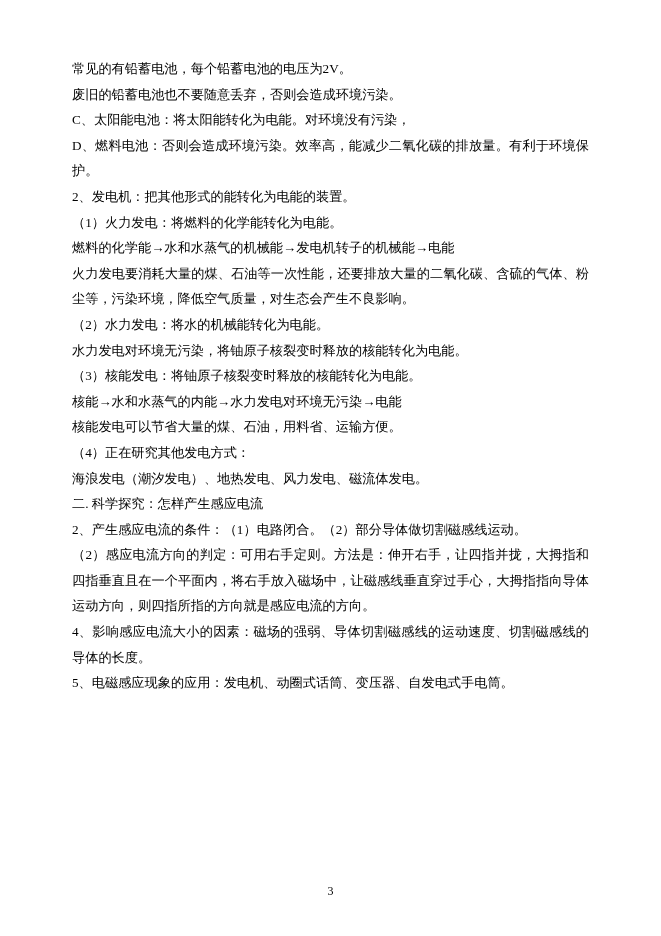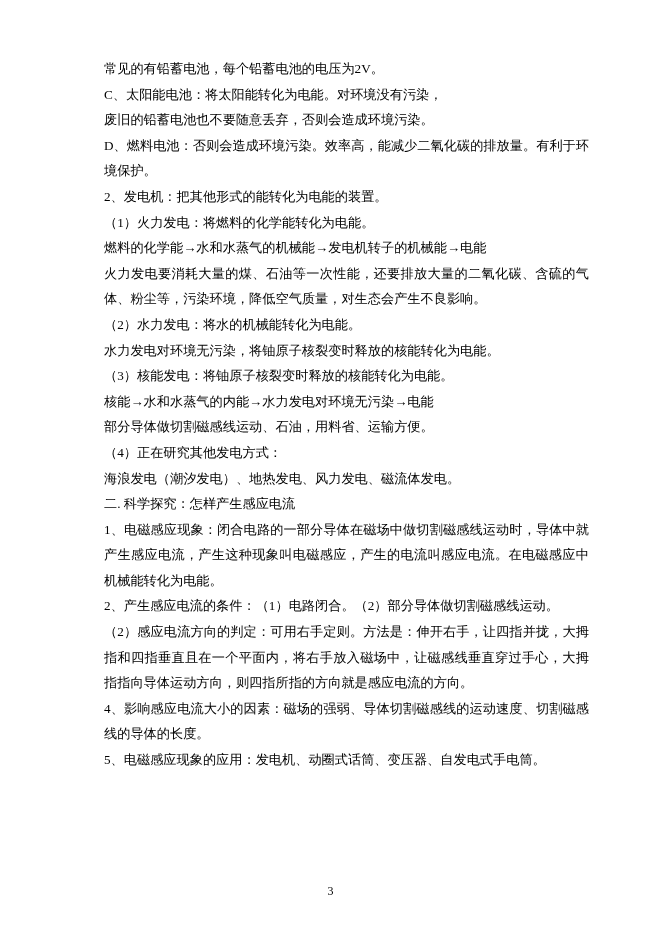--- a/index.html
+++ b/index.html
@@ -15,21 +15,21 @@
     position: relative;
     overflow: hidden;
   }
   .page {
     position: absolute;
     left: 0;
     top: 0;
     width: 661px;
     height: 936px;
     box-sizing: border-box;
-    padding: 56px 72px 0 104px;
+    padding: 56px 72px 0 72px;
   }
   .doc-body {
     font-size: 13.2px;
     line-height: 25.6px;
   }
   .para {
     margin: 0;
     text-align: justify;
     text-justify: inter-ideograph;
     white-space: normal;
@@ -47,35 +47,34 @@
     font-family: "Liberation Serif", "DejaVu Serif", serif;
     color: #000000;
   }
 </style>
 </head>
 <body>
 
 <div class="page">
   <div class="doc-body">
     <p class="para indent-1">常见的有铅蓄电池，每个铅蓄电池的电压为2V。</p>
+    <p class="para indent-1">废旧的铅蓄电池也不要随意丢弃，否则会造成环境污染。</p>
     <p class="para indent-1">C、太阳能电池：将太阳能转化为电能。对环境没有污染，</p>
-    <p class="para indent-1">废旧的铅蓄电池也不要随意丢弃，否则会造成环境污染。</p>
     <p class="para indent-1">D、燃料电池：否则会造成环境污染。效率高，能减少二氧化碳的排放量。有利于环境保护。</p>
     <p class="para indent-1">2、发电机：把其他形式的能转化为电能的装置。</p>
     <p class="para indent-1">（1）火力发电：将燃料的化学能转化为电能。</p>
     <p class="para indent-1">燃料的化学能→水和水蒸气的机械能→发电机转子的机械能→电能</p>
     <p class="para indent-1">火力发电要消耗大量的煤、石油等一次性能，还要排放大量的二氧化碳、含硫的气体、粉尘等，污染环境，降低空气质量，对生态会产生不良影响。</p>
     <p class="para indent-1">（2）水力发电：将水的机械能转化为电能。</p>
     <p class="para indent-1">水力发电对环境无污染，将铀原子核裂变时释放的核能转化为电能。</p>
     <p class="para indent-1">（3）核能发电：将铀原子核裂变时释放的核能转化为电能。</p>
     <p class="para indent-1">核能→水和水蒸气的内能→水力发电对环境无污染→电能</p>
-    <p class="para indent-1">部分导体做切割磁感线运动、石油，用料省、运输方便。</p>
+    <p class="para indent-1">核能发电可以节省大量的煤、石油，用料省、运输方便。</p>
     <p class="para indent-1">（4）正在研究其他发电方式：</p>
     <p class="para indent-1">海浪发电（潮汐发电）、地热发电、风力发电、磁流体发电。</p>
     <p class="para indent-1">二. 科学探究：怎样产生感应电流</p>
-    <p class="para indent-1">1、电磁感应现象：闭合电路的一部分导体在磁场中做切割磁感线运动时，导体中就产生感应电流，产生这种现象叫电磁感应，产生的电流叫感应电流。在电磁感应中机械能转化为电能。</p>
     <p class="para indent-1">2、产生感应电流的条件：（1）电路闭合。（2）部分导体做切割磁感线运动。</p>
     <p class="para indent-1">（2）感应电流方向的判定：可用右手定则。方法是：伸开右手，让四指并拢，大拇指和四指垂直且在一个平面内，将右手放入磁场中，让磁感线垂直穿过手心，大拇指指向导体运动方向，则四指所指的方向就是感应电流的方向。</p>
     <p class="para indent-1">4、影响感应电流大小的因素：磁场的强弱、导体切割磁感线的运动速度、切割磁感线的导体的长度。</p>
     <p class="para indent-1">5、电磁感应现象的应用：发电机、动圈式话筒、变压器、自发电式手电筒。</p>
   </div>
   <div class="page-number">3</div>
 </div>
 
 </body></html>

